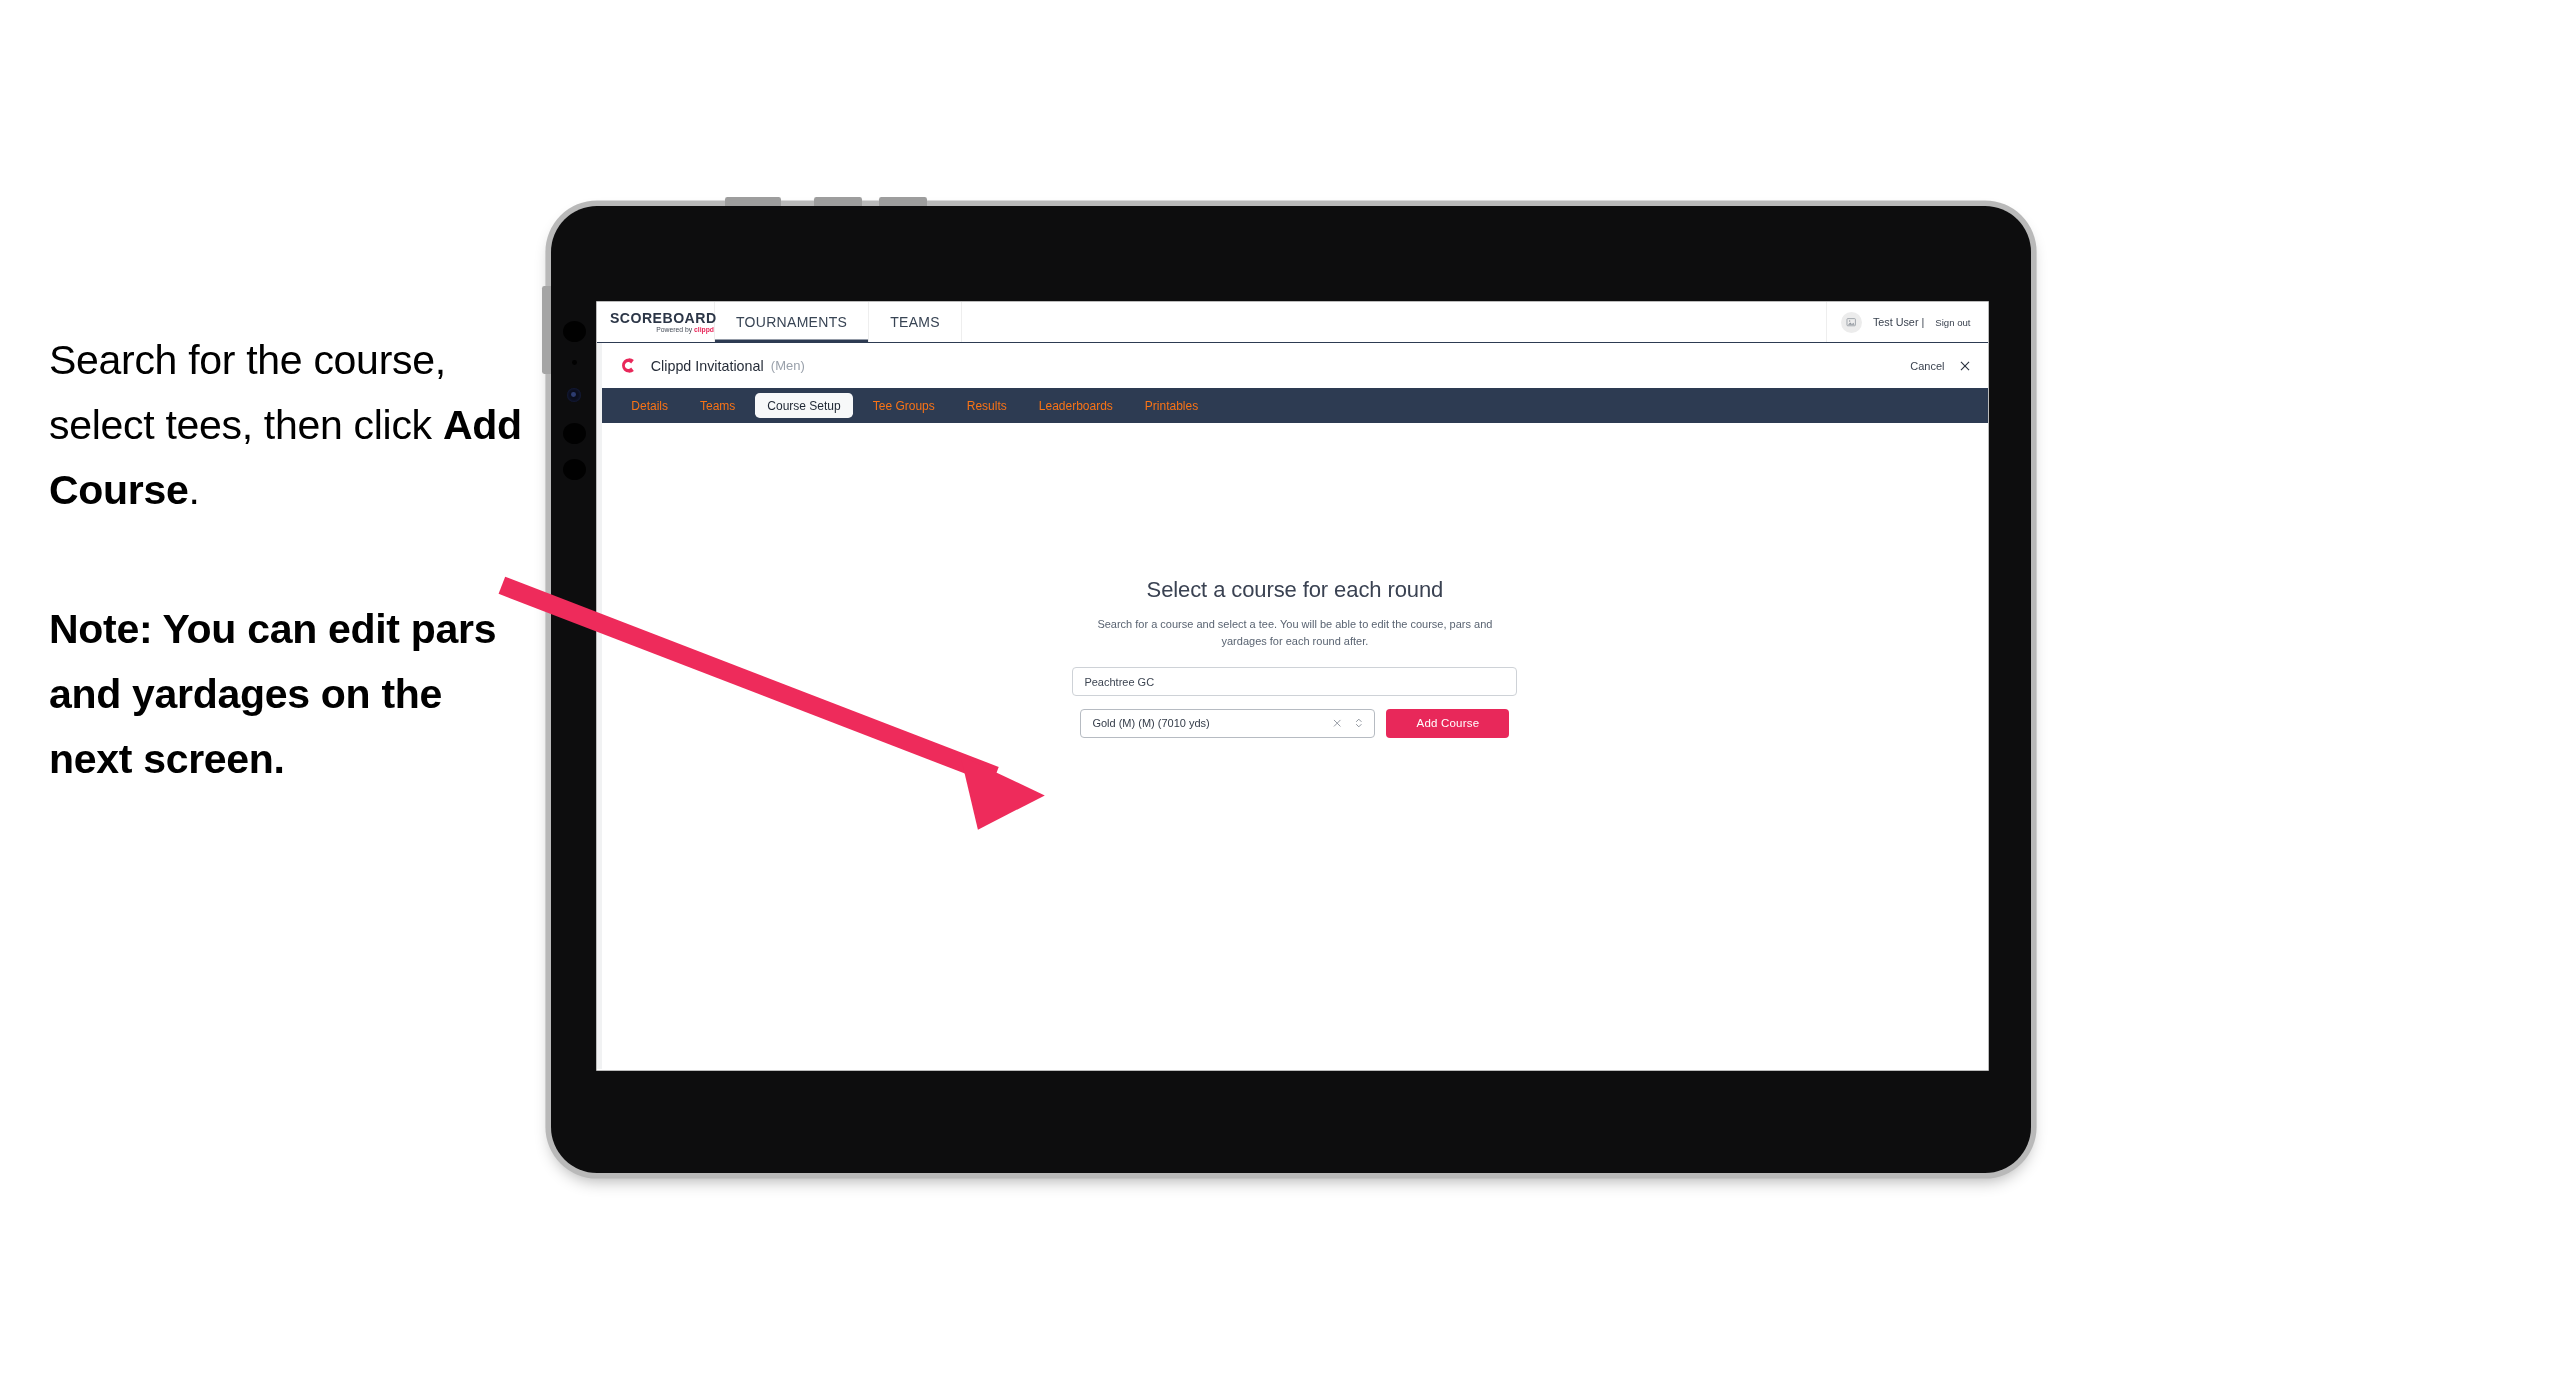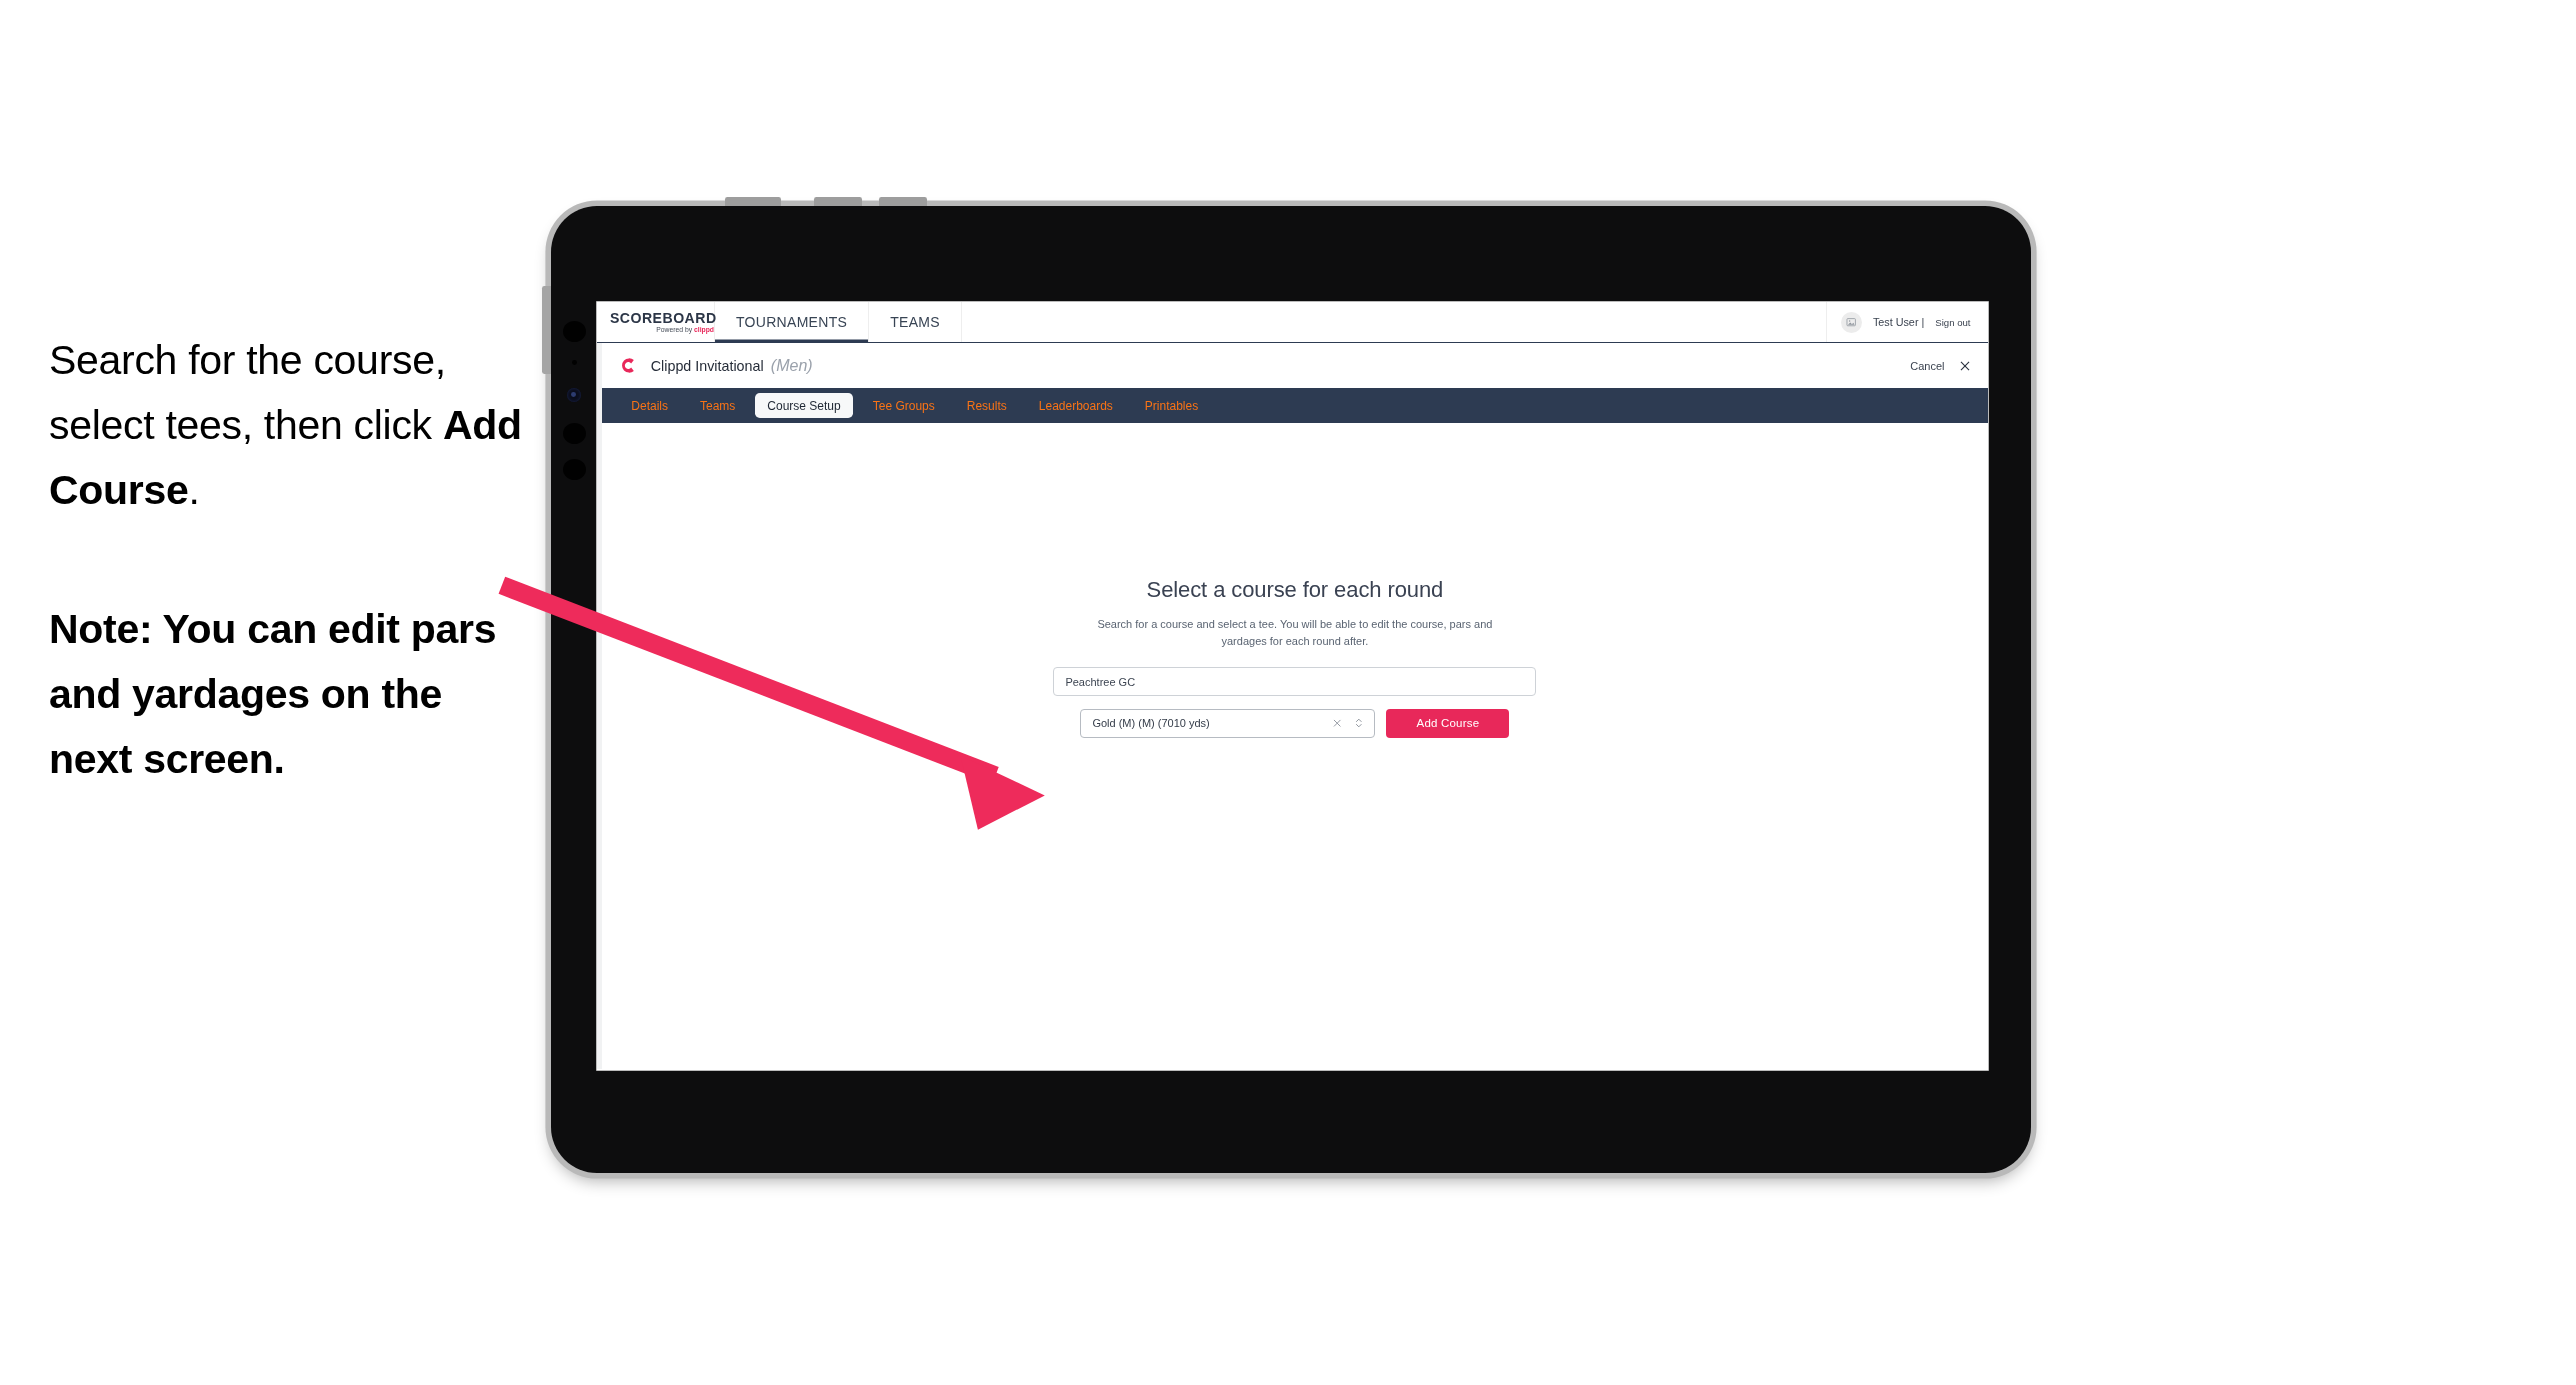--- a/index.html
+++ b/index.html
@@ -158,21 +158,21 @@
     display: flex;
     align-items: center;
     padding: 0 17.5px 0 14.3px;
   }
   .titlebar .c-logo {
     width: 22px; height: 22px;
     margin-right: 12.7px;
     display: flex; align-items: center; justify-content: center;
   }
   .tourney-name { font-size: 14.3px; color: #262d39; }
-  .tourney-gender { font-size: 16px; color: #9aa1ab; margin-left: 7.2px; font-style: italic; }
+  .tourney-gender { font-size: 13px; color: #9aa1ab; margin-left: 7.2px; }
   .titlebar-spacer { flex: 1; }
   .cancel-btn {
     display: flex; align-items: center; gap: 14px;
     font-size: 11px; color: #3b4350; cursor: pointer;
   }
 
   .tabbar {
     height: 35px;
     background: #2d3b52;
     display: flex;
@@ -216,21 +216,21 @@
   .center-sub {
     margin-top: 12.7px;
     width: 406px;
     text-align: center;
     font-size: 11px;
     line-height: 1.55;
     color: #5a6472;
   }
   .search-row { margin-top: 17.5px; }
   .course-input {
-    width: 483px; height: 29px;
+    width: 445px; height: 29px;
     border: 0.8px solid #ced2d7;
     border-radius: 4px;
     background: #ffffff;
     font-size: 11px;
     color: #3d4552;
     padding: 0 11px;
     font-family: "Liberation Sans", sans-serif;
   }
   .tee-row {
     margin-top: 12.7px;

